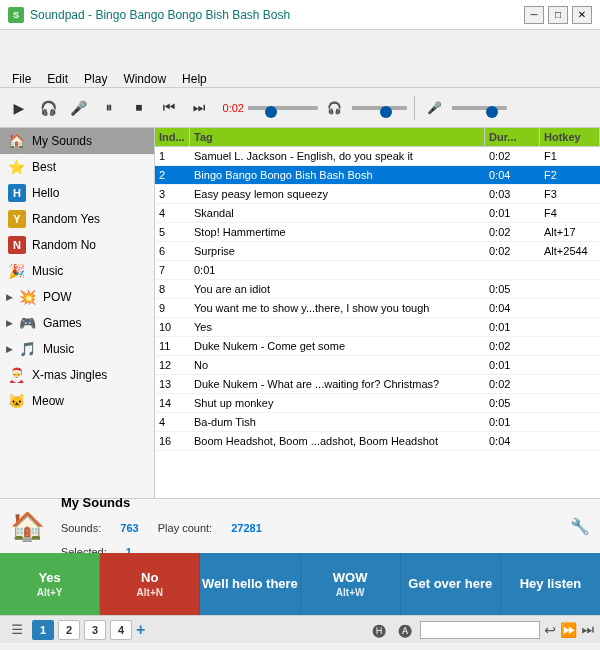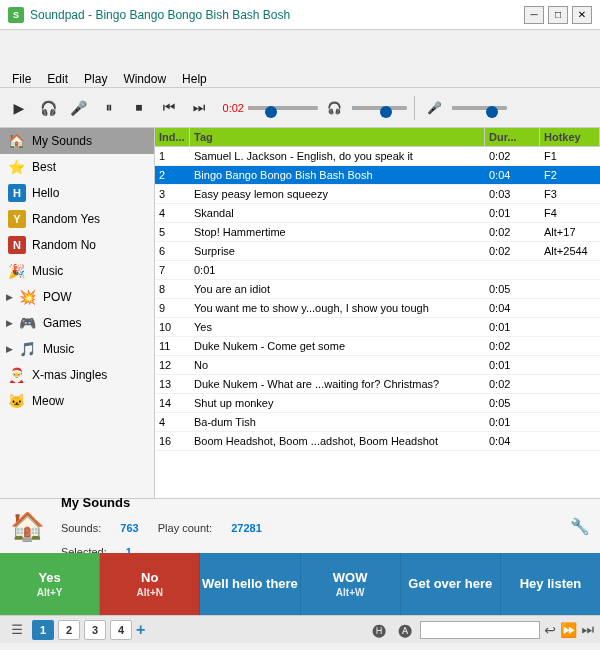--- a/index.html
+++ b/index.html
@@ -232,21 +232,21 @@
         <div></div>
       </div>
       <div class="tl-row">
         <div>8</div>
         <div>You are an idiot</div>
         <div>0:05</div>
         <div></div>
       </div>
       <div class="tl-row">
         <div>9</div>
-        <div>You want me to show y...ough, I show you tough</div>
+        <div>You want me to show y...there, I show you tough</div>
         <div>0:04</div>
         <div></div>
       </div>
       <div class="tl-row">
         <div>10</div>
         <div>Yes</div>
         <div>0:01</div>
         <div></div>
       </div>
       <div class="tl-row">

